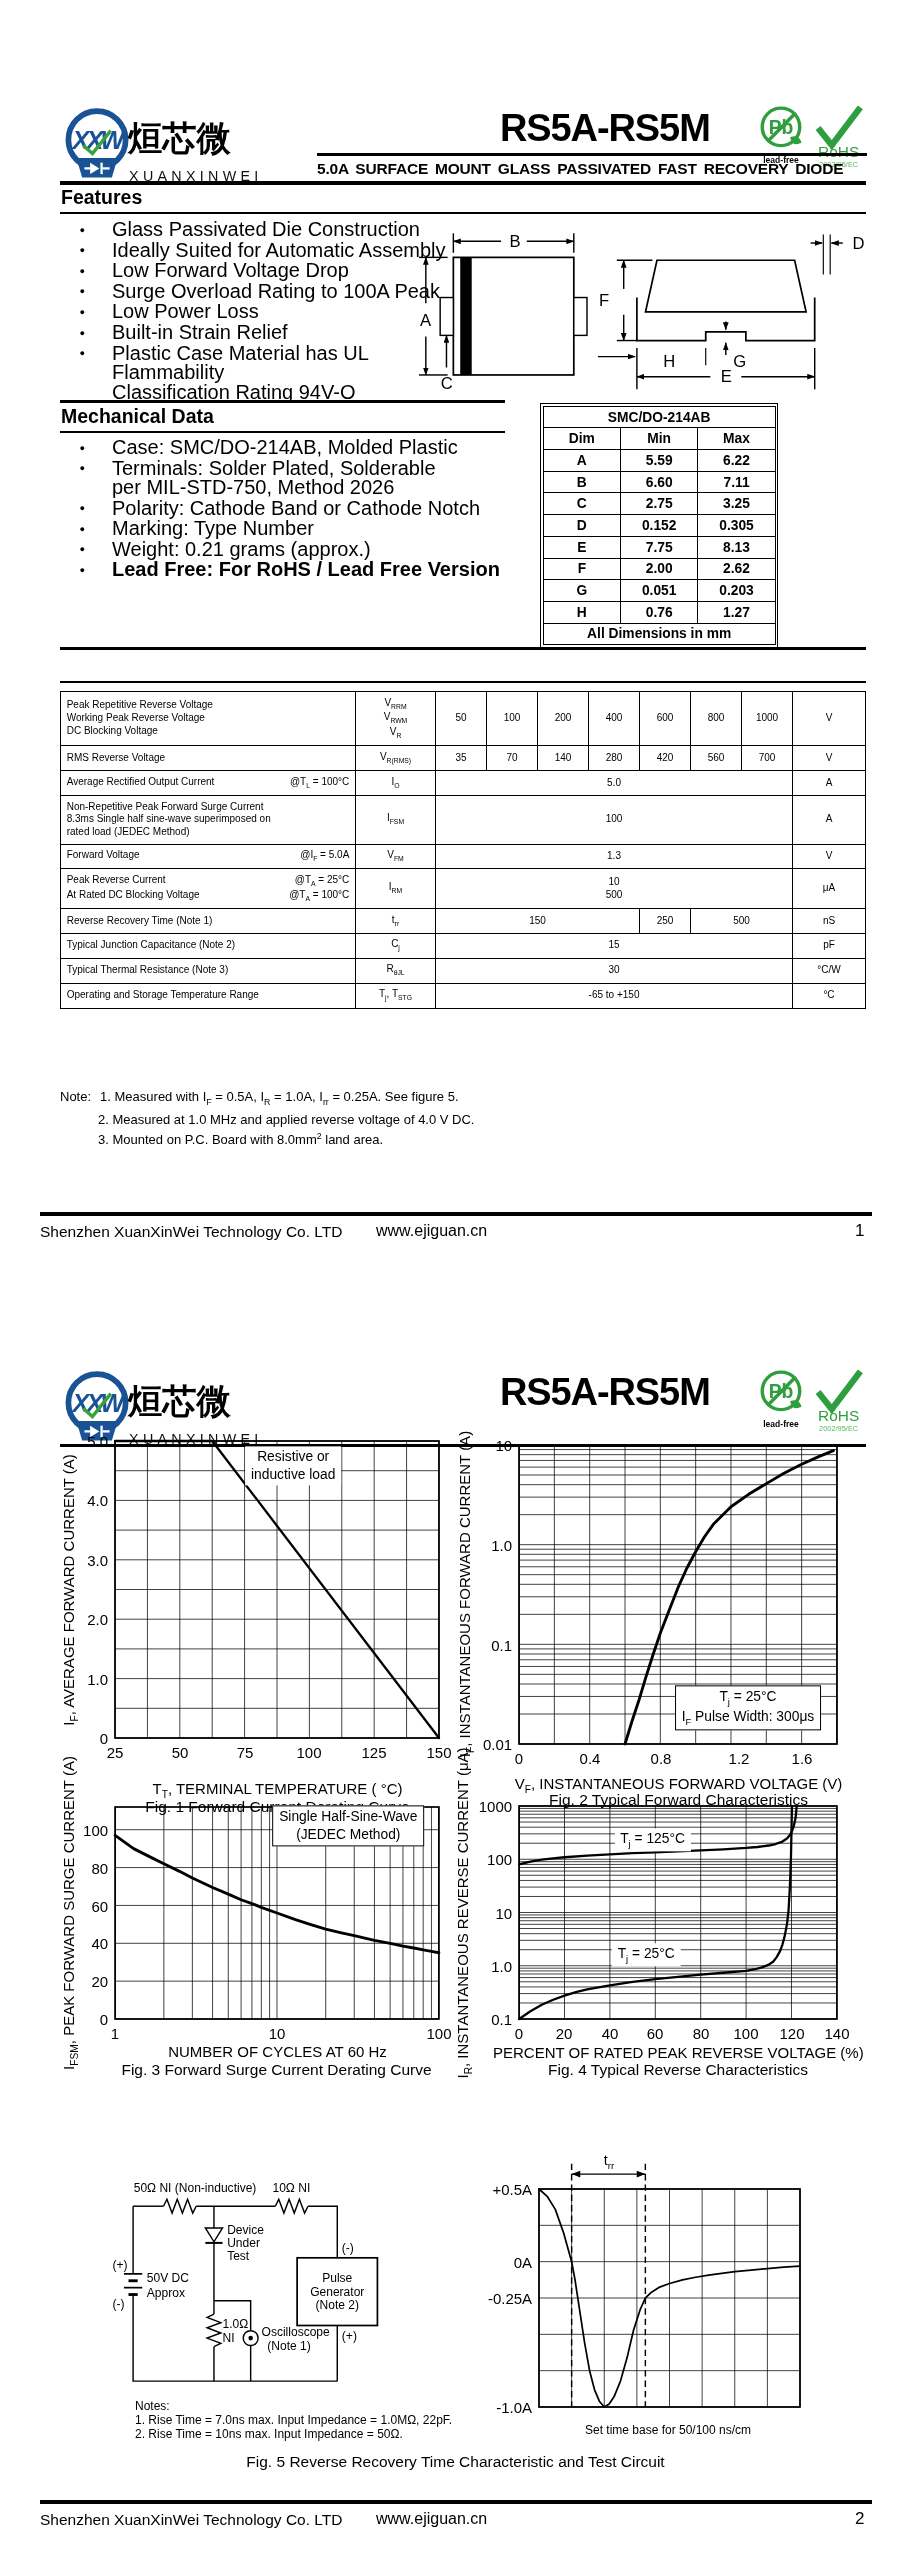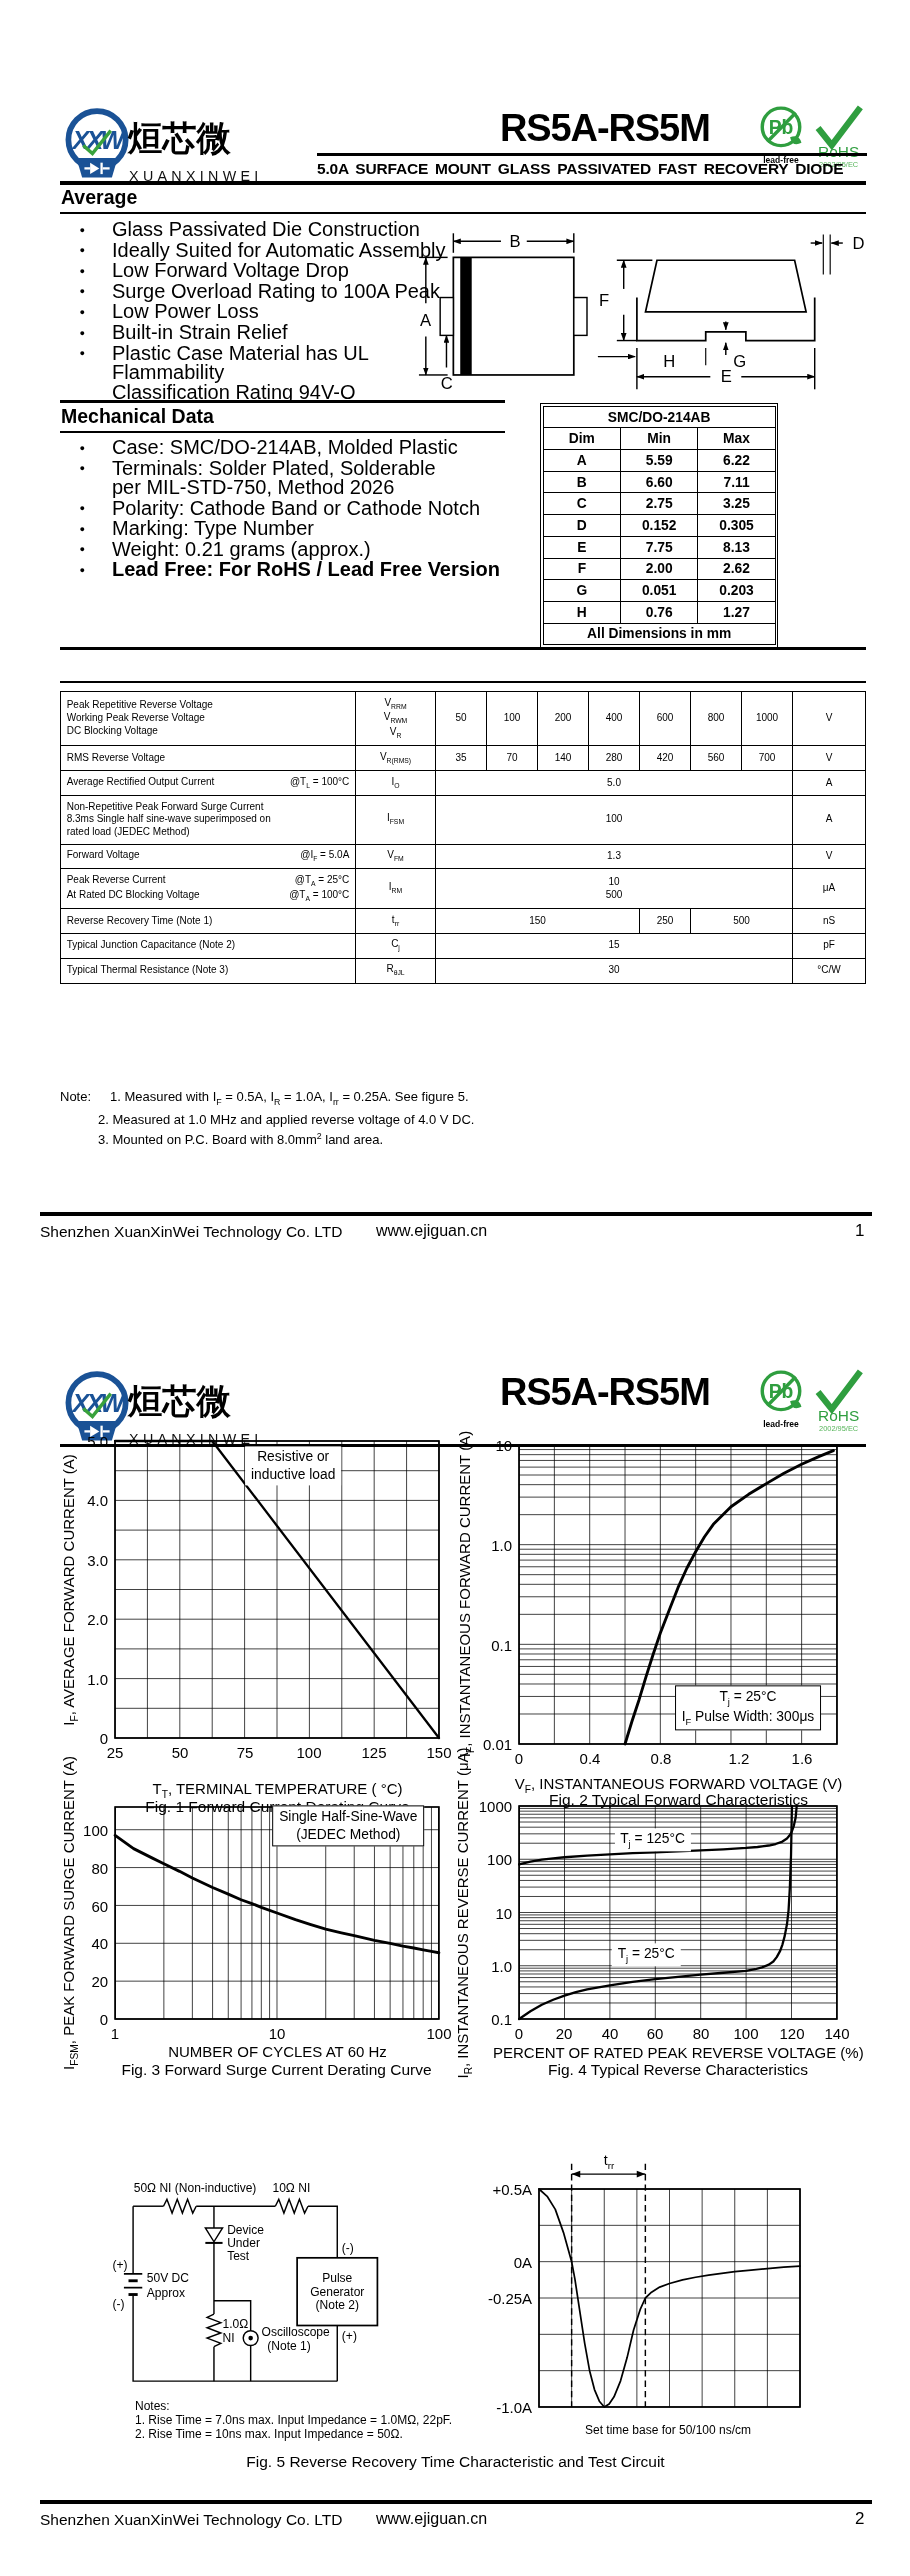--- a/index.html
+++ b/index.html
@@ -22,21 +22,21 @@
   table.dim th,table.dim td{border:1.1px solid #000;text-align:center;font-size:13.8px;font-weight:bold;height:20.7px;padding:0 2.3px;}
   
   table.ratings{position:absolute;border-collapse:collapse;border:1.7px solid #000;table-layout:fixed;background:#fff;}
   table.ratings th{border:1.1px solid #000;font-size:13px;font-weight:bold;padding:8px 2.3px;}
   table.ratings td{border:1.1px solid #000;font-size:10px;padding:4.6px 5.7px;vertical-align:middle;line-height:1.28;}
   td.c-char{text-align:left;}
   td.c-char .cond-line{display:flex;justify-content:space-between;gap:5.7px;}
   td.c-sym,td.c-val,td.c-unit{text-align:center;}
   
   .notes{position:absolute;font-size:13px;line-height:17px;}
-  .notes .nrow{display:flex;gap:19px;}
+  .notes .nrow{display:flex;gap:9px;}
   .notes .ind{margin-left:38px;}
   
   .company{position:absolute;font-size:15.5px;}
   .web{position:absolute;font-size:16px;}
   .pagenum{position:absolute;font-size:17px;}
   
   .plot{position:absolute;}
   .plot svg{position:absolute;left:0;top:0;overflow:visible;}
   .tick{position:absolute;font-size:15px;white-space:nowrap;color:#000;}
   .tick-x{top:calc(100% + 5.7px);transform:translateX(-50%);}
@@ -83,21 +83,21 @@
     <svg class="abs" style="left:810px;top:104px" width="55" height="64" viewBox="0 0 96 112">
       <path d="M14,42 L38,72 L88,6" stroke="#2f9e3f" stroke-width="11" fill="none"></path>
       <text x="50" y="93" text-anchor="middle" font-size="27" fill="#2f9e3f">RoHS</text>
       <text x="50" y="110" text-anchor="middle" font-size="13" fill="#56b55a">2002/95/EC</text>
     </svg>
 
     <div class="rule" style="left:317px;top:153px;width:550px;height:3.4px"></div>
     <div class="subtitle" style="left:317px;top:160px">5.0A SURFACE MOUNT GLASS PASSIVATED FAST RECOVERY DIODE</div>
     <div class="rule" style="left:60px;top:181px;width:806px;height:4px"></div>
 
-    <div class="sec-h" style="left:61px;top:186px">Average</div>
+    <div class="sec-h" style="left:61px;top:186px">Features</div>
     <div class="rule" style="left:60px;top:212px;width:806px;height:1.7px"></div>
     <ul class="bullets" style="left:60px;top:220px;width:402px">
         <li>Glass Passivated Die Construction</li>
         <li>Ideally Suited for Automatic Assembly</li>
         <li>Low Forward Voltage Drop</li>
         <li>Surge Overload Rating to 100A Peak</li>
         <li>Low Power Loss</li>
         <li>Built-in Strain Relief</li>
         <li>Plastic Case Material has UL Flammability<br>Classification Rating 94V-O</li>
       </ul>
@@ -360,20 +360,30 @@
           </tr>
           <tr>
             <td class="c-char">
               <div>Typical Thermal Resistance (Note 3)</div>
             </td>
             <td class="c-sym">
               <div>R<sub>θJL</sub></div>
             </td>
             <td class="c-val" colspan="7">30</td>
             <td class="c-unit">°C/W</td>
+          </tr>
+          <tr>
+            <td class="c-char">
+              <div>Operating and Storage Temperature Range</div>
+            </td>
+            <td class="c-sym">
+              <div>T<sub>j</sub>, T<sub>STG</sub></div>
+            </td>
+            <td class="c-val" colspan="7">-65 to +150</td>
+            <td class="c-unit">°C</td>
           </tr>
         </tbody>
       </table>
 
     <div class="notes" style="left:60px;top:1088px">
       <div class="nrow">
           <span>Note:</span>
           <span>1. Measured with I<sub>F</sub> = 0.5A, I<sub>R</sub> = 1.0A, I<sub>rr</sub> = 0.25A. See figure 5.</span>
         </div>
       <div class="ind">2. Measured at 1.0 MHz and applied reverse voltage of 4.0 V DC.</div>

